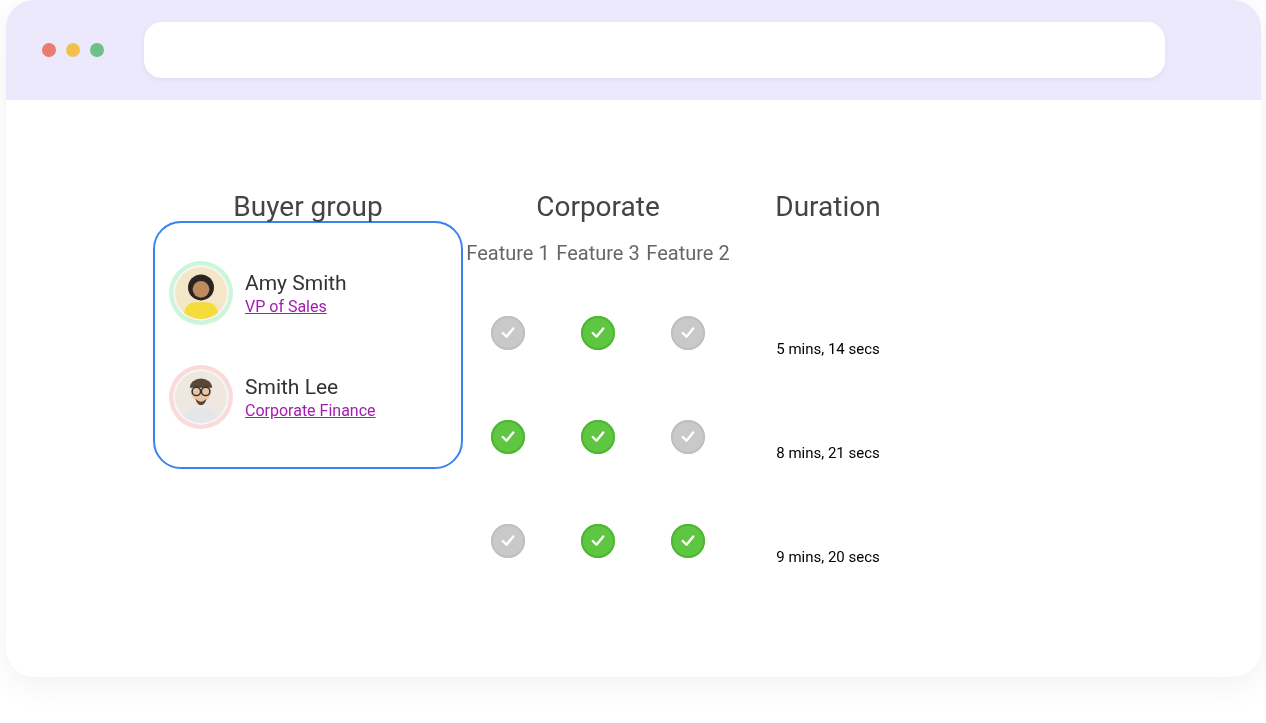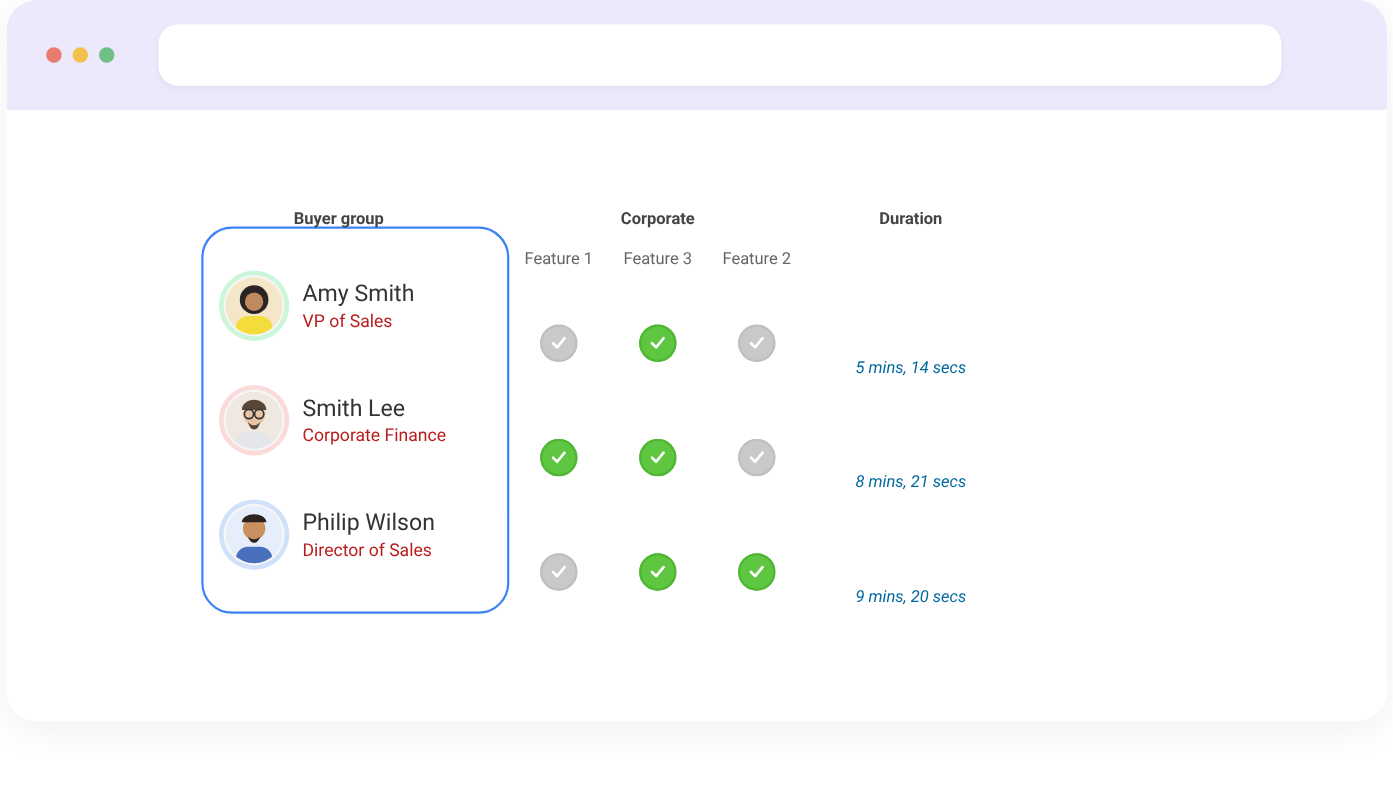--- a/index.html
+++ b/index.html
@@ -47,43 +47,42 @@
   }
   .columns {
     display: grid;
     grid-template-columns: 310px 270px 190px 190px;
     gap: 0;
     align-items: start;
     justify-content: center;
   }
   .col { text-align: center; }
   .col-header {
-    font-size: 15px;
-    font-weight: 700;
+    font-size: 28px;
+    font-weight: 400;
     color: #444;
     margin-bottom: 18px;
     white-space: nowrap;
   }
   .subheaders {
     display: grid;
     grid-template-columns: repeat(3, 1fr);
     margin-bottom: 40px;
     color: #666;
-    font-size: 15px;
+    font-size: 20px;
   }
   .spacer-sub { height: 34px; margin-bottom: 40px; }
 
   
   .buyer-card {
     border: 2px solid #3b82f6;
     border-radius: 28px;
     padding: 42px 18px 42px 18px;
     text-align: left;
     margin-top: -20px;
-    margin-left: 30px;
   }
   .person {
     display: flex;
     align-items: center;
     gap: 16px;
     margin-bottom: 48px;
   }
   .person:last-child { margin-bottom: 0; }
   .avatar {
     width: 56px;
@@ -95,42 +94,42 @@
     align-items: center;
     justify-content: center;
     border: 2px solid rgba(0,0,0,0.04);
     box-shadow: 0 0 0 3px rgba(255,255,255,0.7), 0 1px 4px rgba(0,0,0,0.15);
   }
   .avatar.ring-green { box-shadow: 0 0 0 4px #caf7d8, 0 1px 4px rgba(0,0,0,0.15); }
   .avatar.ring-pink  { box-shadow: 0 0 0 4px #fcdada, 0 1px 4px rgba(0,0,0,0.15); }
   .avatar.ring-blue  { box-shadow: 0 0 0 4px #cfe1fb, 0 1px 4px rgba(0,0,0,0.15); }
   .avatar svg { width: 56px; height: 56px; }
   .person-info .name { font-size: 21px; color: #333; }
-  .person-info .title { font-size: 16px; color: #b91c1c; margin-top: 2px; }
+  .person-info .title { font-size: 16px; color: #a21caf; margin-top: 2px; text-decoration: underline; }
 
   
   .row {
     height: 56px;
     margin-bottom: 48px;
     display: flex;
     align-items: center;
     justify-content: center;
   }
   .row:last-of-type { margin-bottom: 0; }
   .interest-row {
     display: grid;
     grid-template-columns: repeat(3, 1fr);
     align-items: center;
     height: 56px;
     margin-bottom: 48px;
   }
   .interest-row:first-of-type { margin-top: 6px; }
   .row-stack { padding-top: 6px; }
   .value-text { font-size: 16px; color: #333; }
-  .value-small { font-size: 15px; color: #0369a1; font-style: italic; }
+  .value-small { font-size: 15px; color: #000000; }
 
   .check {
     width: 34px;
     height: 34px;
     border-radius: 50%;
     display: inline-flex;
     align-items: center;
     justify-content: center;
     margin: 0 auto;
   }
@@ -202,42 +201,20 @@
                   <rect x="10" y="40" width="36" height="24" rx="12" fill="#e4e6e9"></rect>
                 </g>
               </svg>
             </div>
             <div class="person-info">
               <div class="name">Smith Lee</div>
               <div class="title">Corporate Finance</div>
             </div>
           </div>
 
-          <div class="person">
-            <div class="avatar ring-blue">
-              <svg viewBox="0 0 56 56">
-                <defs>
-                    <clipPath id="c2">
-                      <circle cx="28" cy="28" r="28"></circle>
-                    </clipPath>
-                  </defs>
-                <g clip-path="url(#c2)">
-                  <rect width="56" height="56" fill="#e6eefb"></rect>
-                  <circle cx="28" cy="22" r="11" fill="#c9915f"></circle>
-                  <path d="M16 16 a12 8 0 0 1 24 0" fill="#2c241d"></path>
-                  <path d="M22 30 q6 5 12 0 q-2 6 -6 6 q-4 0 -6 -6" fill="#2c241d"></path>
-                  <rect x="10" y="40" width="36" height="24" rx="12" fill="#4a6fbd"></rect>
-                </g>
-              </svg>
-            </div>
-            <div class="person-info">
-              <div class="name">Philip Wilson</div>
-              <div class="title">Director of Sales</div>
-            </div>
-          </div>
 
         </div>
       </div>
 
       <div class="col">
         <div class="col-header">Corporate</div>
         <div class="subheaders">
           <div>Feature 1</div>
           <div>Feature 3</div>
           <div>Feature 2</div>

